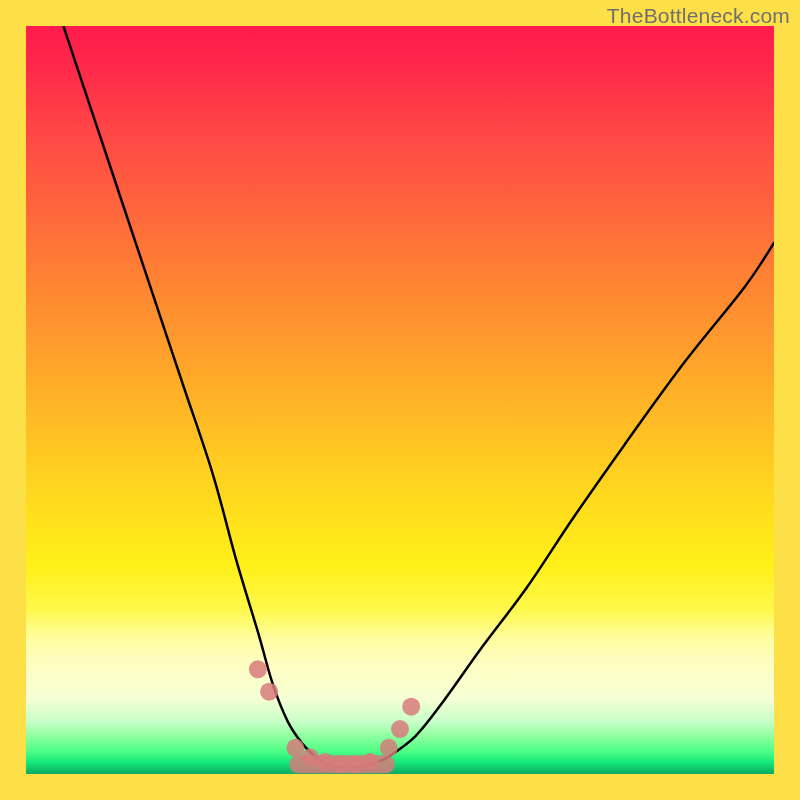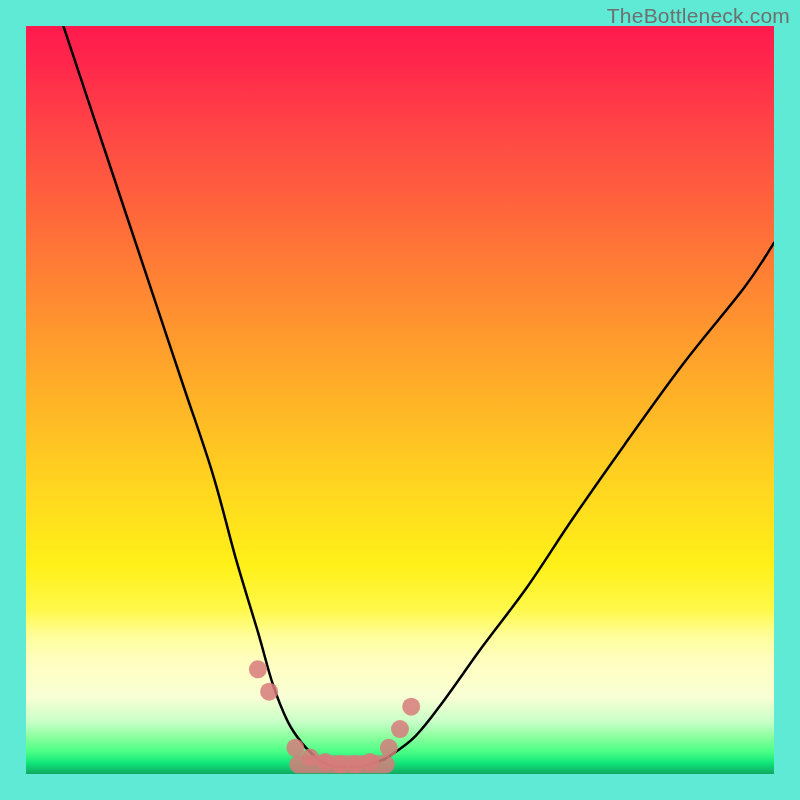--- a/index.html
+++ b/index.html
@@ -10,21 +10,21 @@
     background: #000;
     overflow: hidden;
     font-family: Arial, Helvetica, sans-serif;
   }
   .frame {
     position: absolute;
     top: 0;
     left: 0;
     width: 800px;
     height: 800px;
-    background: #5eead4;
+    background: #fde047;
   }
   .plot-area {
     position: absolute;
     top: 26px;
     left: 26px;
     width: 748px;
     height: 748px;
     
     background: linear-gradient(to bottom,
       #ff1a4d 0%,

